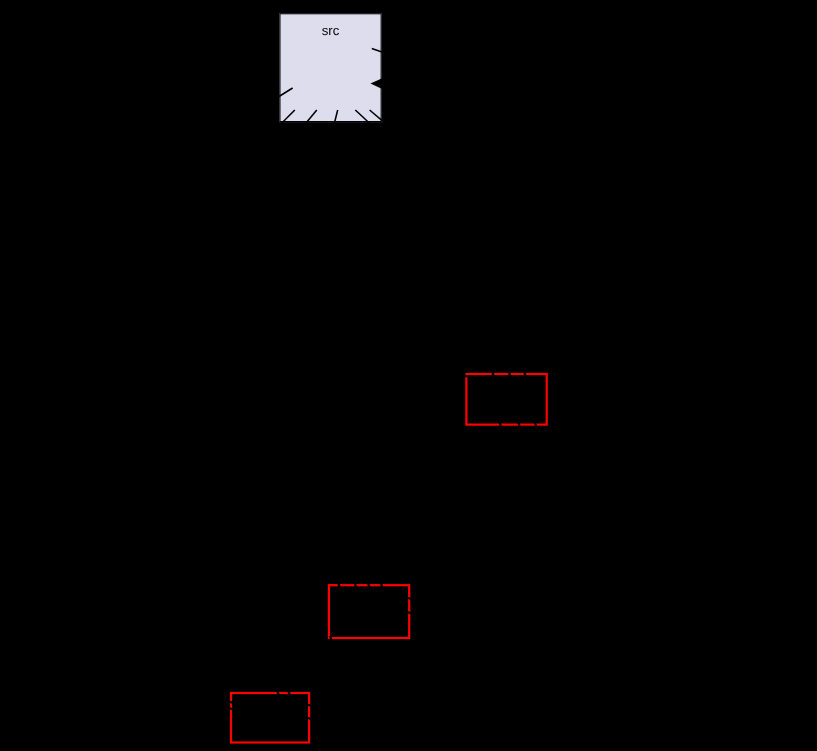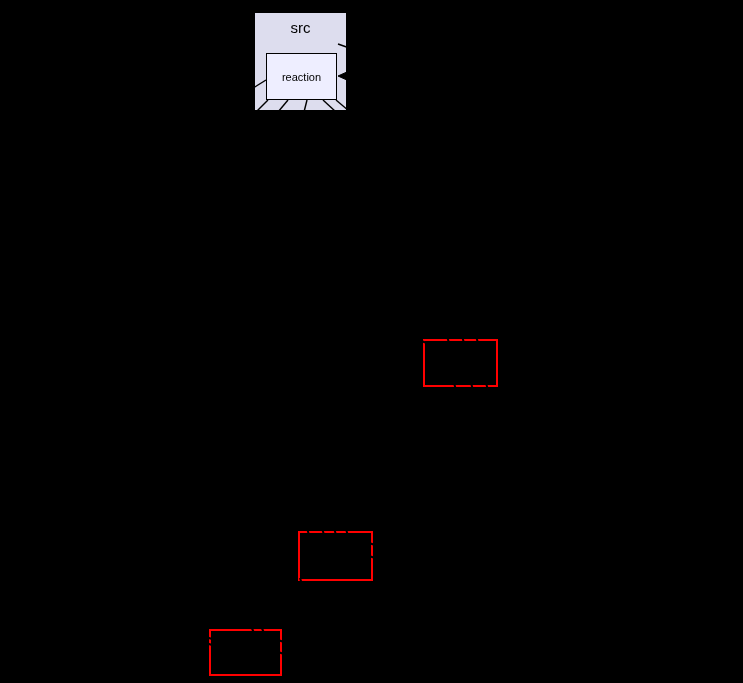--- a/index.html
+++ b/index.html
@@ -26,21 +26,21 @@
     background: #ddddee;
     border: 1px solid #000000;
     z-index: 1;
   }
   .cluster-label {
     position: absolute;
     left: 0;
     top: 9px;
     width: 100%;
     text-align: center;
-    font-size: 15px;
+    font-size: 12px;
     line-height: 12px;
     color: #000000;
   }
   
   .node-main {
     position: absolute;
     left: 11px;
     top: 40px;
     width: 71px;
     height: 47px;
@@ -87,23 +87,20 @@
   .edges .notch { stroke: #000000; stroke-width: 2; }
   .edges polygon { fill: #000000; stroke: #000000; }
 </style>
 </head>
 <body>
 
 <div class="stage">
 
   <div class="cluster">
     <div class="cluster-label">src</div>
-    <div class="node-main">
-      <span>reaction</span>
-    </div>
   </div>
 
   <div class="dep dep-1">
     <span class="dep-label"></span>
   </div>
   <div class="dep dep-2">
     <span class="dep-label"></span>
   </div>
   <div class="dep dep-3">
     <span class="dep-label"></span>

